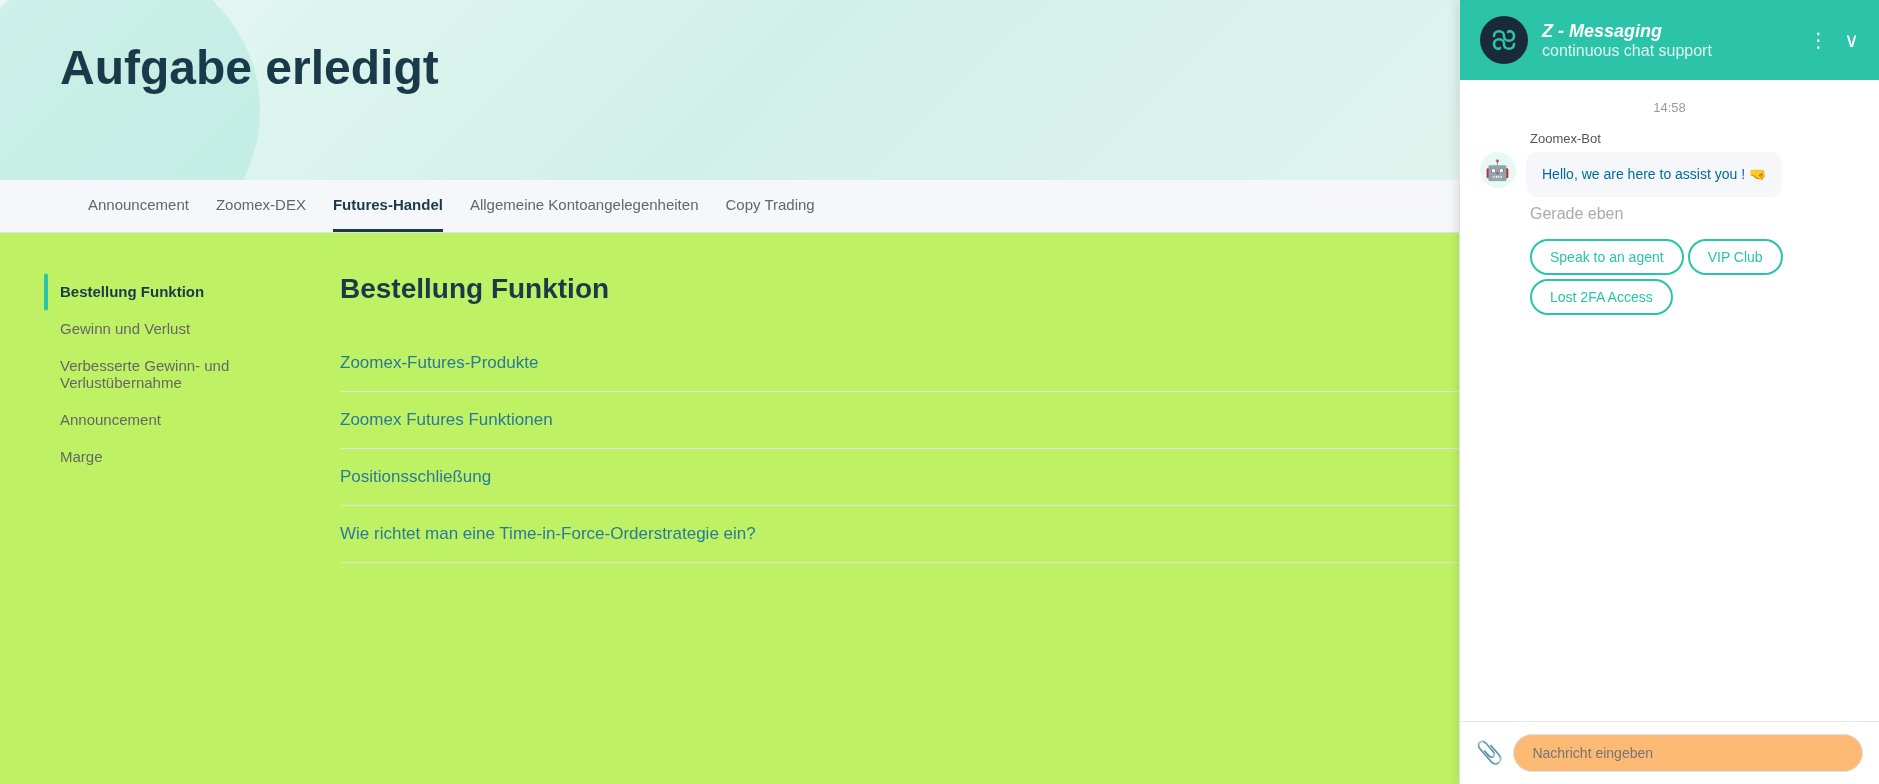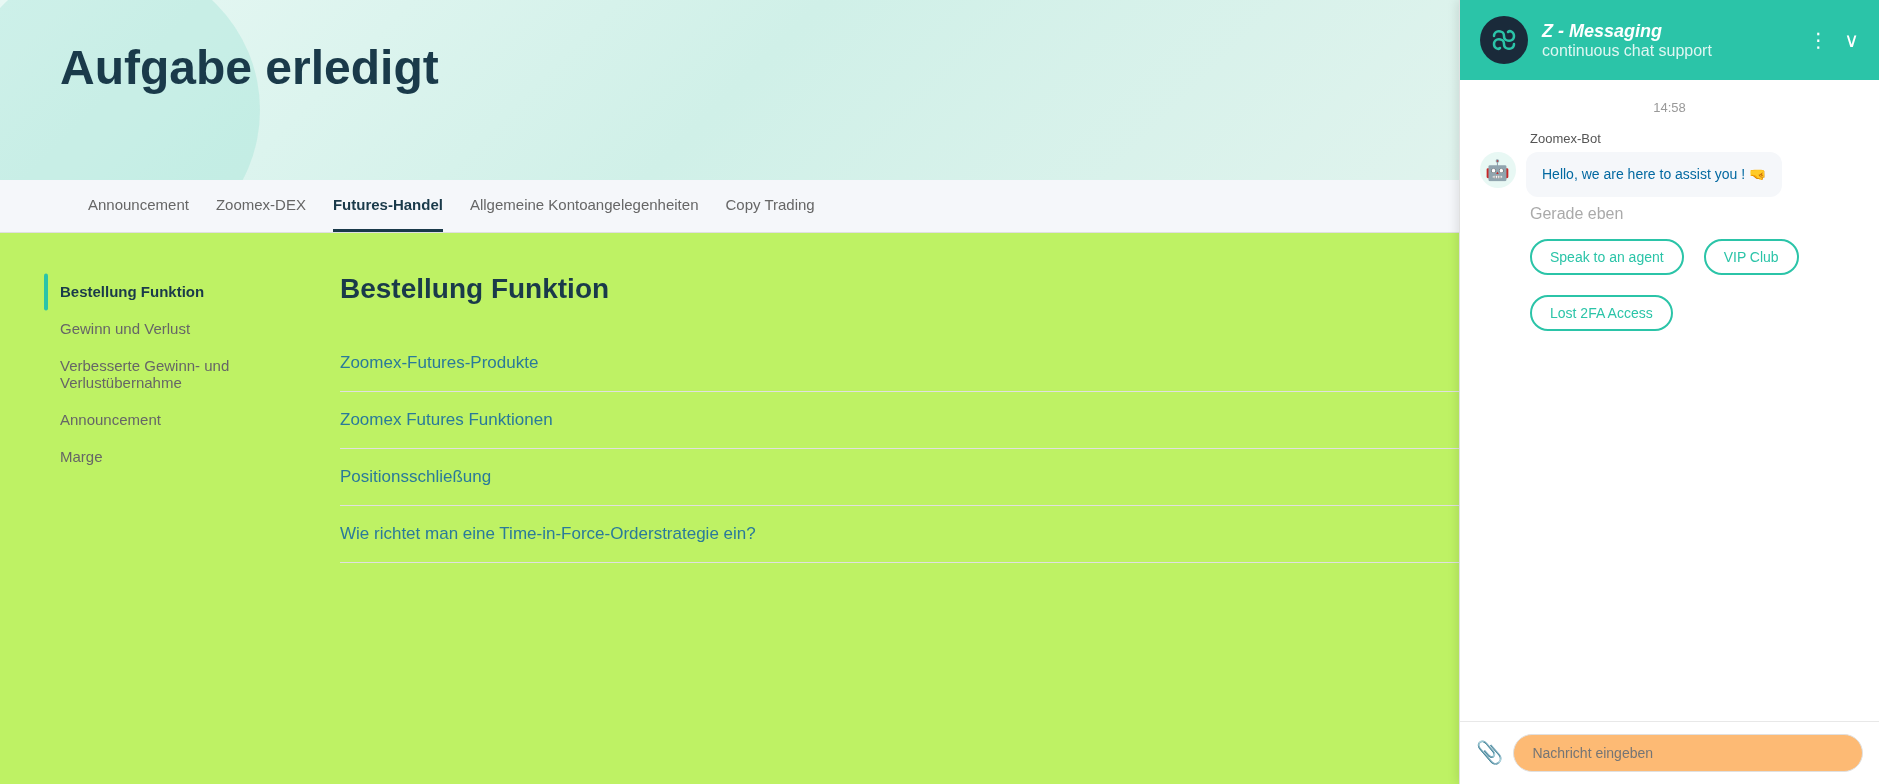--- a/index.html
+++ b/index.html
@@ -265,21 +265,21 @@
     .chat-sub-time {
       font-size: 16px;
       color: #aaa;
       margin-top: 4px;
       margin-left: 50px;
     }
 
     .chat-options {
       display: flex;
       flex-wrap: wrap;
-      gap: 20px;
+      gap: 4px;
       margin-top: 16px;
       margin-left: 50px;
     }
 
     .chat-option-btn {
       border: 2px solid #2bc4a8;
       border-radius: 24px;
       padding: 8px 18px;
       font-size: 14px;
       color: #2bc4a8;

